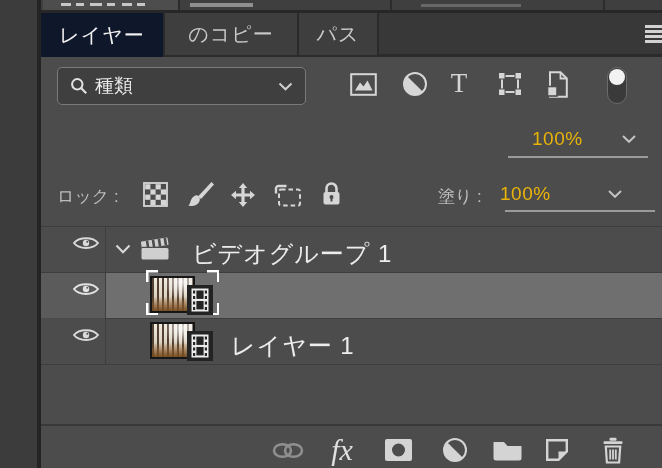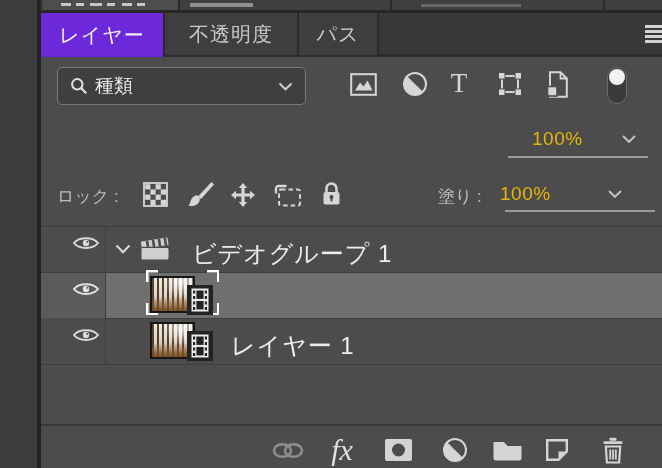--- a/index.html
+++ b/index.html
@@ -18,21 +18,21 @@
   .ts-sep{position:absolute;top:0;width:2px;height:10px;background:#2c2c2c}
   .ts-bar2{position:absolute;left:149px;top:3px;width:63px;height:4px;background:#8f8f8f}
   .ts-bar3{position:absolute;left:380px;top:4px;width:100px;height:3px;background:#676767}
   .top-divider{left:41px;top:10px;width:621px;height:3px;background:#272727}
 
   
   .tabbar-bg{left:41px;top:13px;width:621px;height:42px;background:#383838}
   .tabshadow{left:41px;top:54px;width:621px;height:3px;background:#2b2b2b}
   .tab{position:absolute;top:13px;height:42px;display:flex;align-items:center;justify-content:center;
        background:#3e3e3e;color:#c9c9c9;font-size:20px;letter-spacing:1px;z-index:1}
-  .tab.active{height:44px;background:#6d28d9;color:#f2f2f2;z-index:3}
+  .tab.active{height:44px;background:#0f172a;color:#f2f2f2;z-index:3}
   .tabsep{position:absolute;top:13px;height:42px;width:2px;background:#2a2a2a;z-index:2}
   .menu-icon{left:645px;top:25px;width:20px;height:20px;z-index:2;cursor:pointer}
   .menu-icon i{display:block;width:18px;height:2.6px;background:#d2d2d2;margin-bottom:2.4px}
 
   
   .panel-bg{left:41px;top:57px;width:621px;height:411px;background:#4c4c4c}
 
   
   .dd{position:absolute;box-sizing:border-box;background:#3f3f3f;border-radius:5px;
       display:flex;align-items:center;padding:0 12px;color:#ececec;cursor:pointer}
@@ -109,21 +109,21 @@
   </div>
   <div class="abs top-divider"></div>
 
   <div class="abs tabbar-bg"></div>
   <div class="abs tabshadow"></div>
   <div class="tab active" style="left:41px;width:122px">
     <span>レイヤー</span>
   </div>
   <div class="tabsep" style="left:163px"></div>
   <div class="tab" style="left:165px;width:132px">
-    <span>不透明度</span>
+    <span>のコピー</span>
   </div>
   <div class="tabsep" style="left:297px"></div>
   <div class="tab" style="left:299px;width:78px">
     <span>パス</span>
   </div>
   <div class="tabsep" style="left:377px"></div>
   <div class="abs menu-icon">
     <i></i>
       <i></i>
       <i></i>

